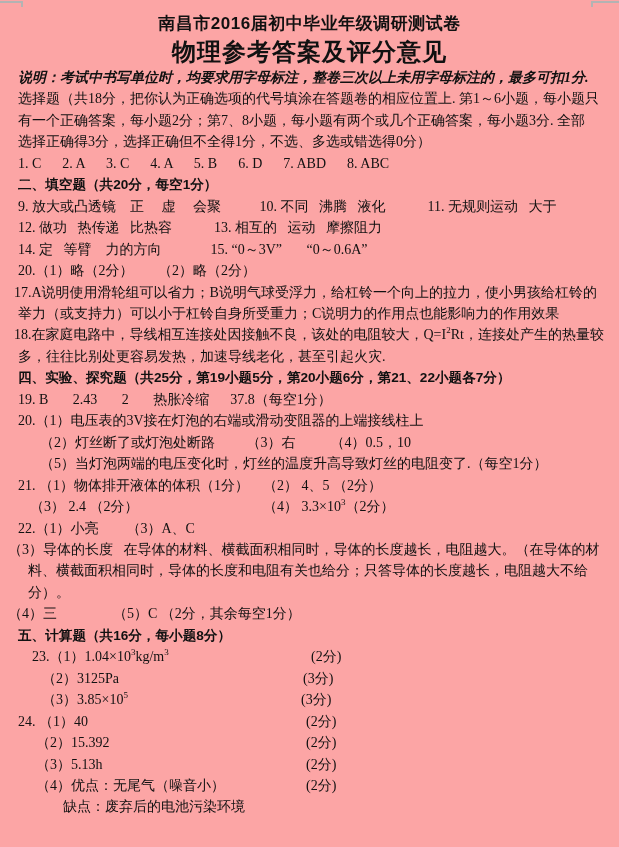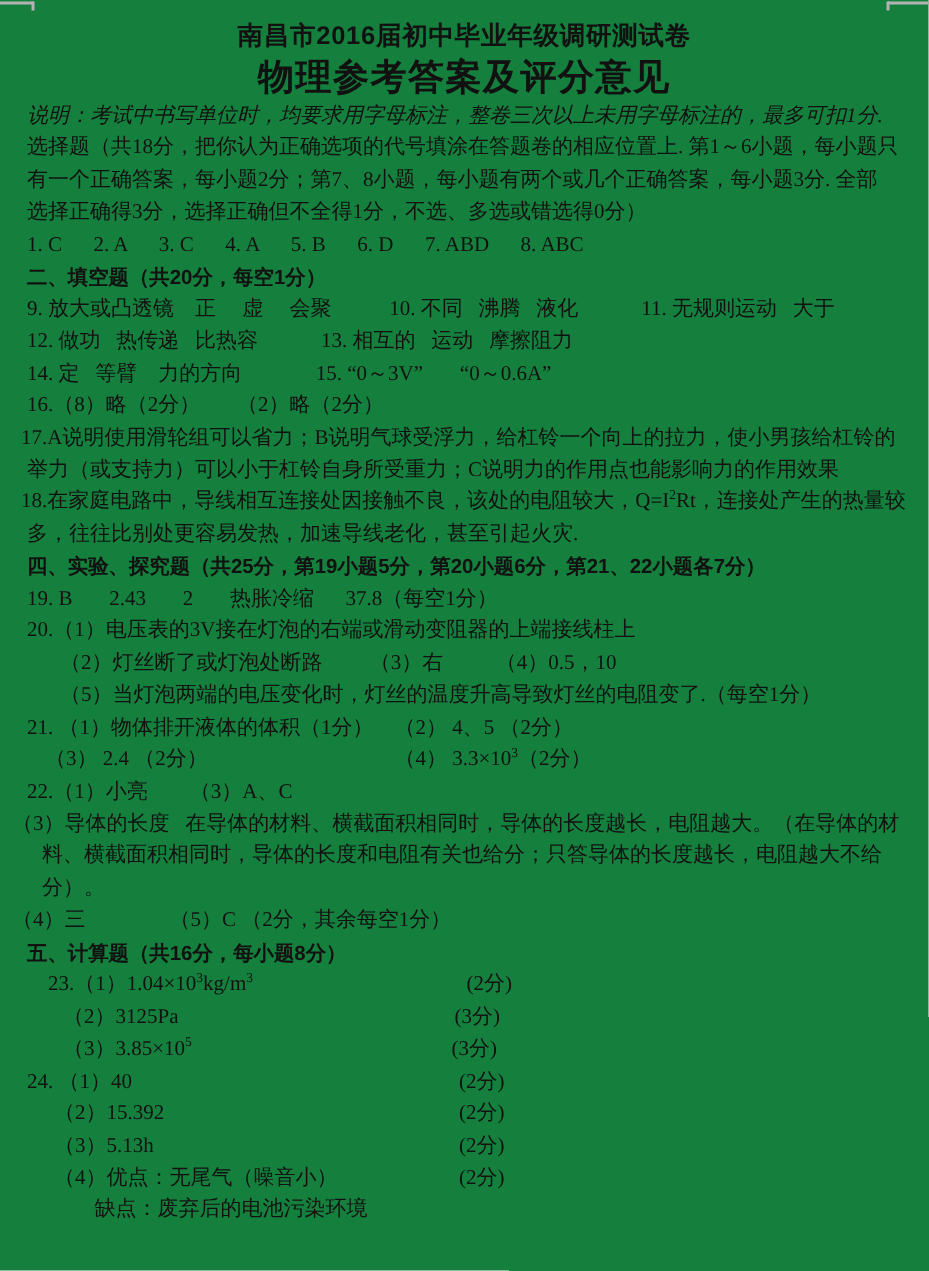--- a/index.html
+++ b/index.html
@@ -1,21 +1,21 @@
 <!DOCTYPE html>
 <html><head>
 <meta charset="utf-8">
 <style>
   html, body { margin: 0; padding: 0; background: #e8e8e8; }
   .page {
     position: relative;
     width: 619px;
     height: 847px;
     margin: 0 auto;
-    background: #15803d;
+    background: #fca5a5;
     overflow: hidden;
     color: #111;
     font-family: "Liberation Serif", "DejaVu Serif", serif;
   }
   
   .mark { position: absolute; background: #b3b3b3; }
   .mark.tl-h { top: 1px; left: 0; width: 22px; height: 2px; }
   .mark.tl-v { top: 1px; left: 21px; width: 2px; height: 6px; }
   .mark.tr-h { top: 1px; right: 0; width: 27px; height: 2px; }
   .mark.tr-v { top: 1px; right: 26px; width: 2px; height: 6px; }
@@ -40,21 +40,21 @@
   }
   #doc-body { margin-top: 1px; }
   .line {
     font-size: 14px;
     line-height: 21.45px;
     white-space: pre-wrap;
     padding-left: 18px;
     padding-right: 12px;
   }
   .line.note {
-    font-weight: normal;
+    font-weight: bold;
     font-style: italic;
   }
   .line.sec {
     font-family: "Liberation Sans", "DejaVu Sans", sans-serif;
     font-weight: bold;
     font-size: 13.6px;
   }
   .line .col1 { display: inline-block; vertical-align: top; white-space: pre-wrap; }
   .line .col2 { white-space: pre-wrap; }
   sup { font-size: 9px; line-height: 0; }
@@ -74,21 +74,21 @@
   <div id="doc-body">
       <div class="line note" style="padding-left: 18px;">说明：考试中书写单位时，均要求用字母标注，整卷三次以上未用字母标注的，最多可扣1分.</div>
       <div class="line" style="padding-left: 18px;">选择题（共18分，把你认为正确选项的代号填涂在答题卷的相应位置上. 第1～6小题，每小题只</div>
       <div class="line" style="padding-left: 18px;">有一个正确答案，每小题2分；第7、8小题，每小题有两个或几个正确答案，每小题3分. 全部</div>
       <div class="line" style="padding-left: 18px;">选择正确得3分，选择正确但不全得1分，不选、多选或错选得0分）</div>
       <div class="line" style="padding-left: 18px;">1. C      2. A      3. C      4. A      5. B      6. D      7. ABD      8. ABC</div>
       <div class="line sec" style="padding-left: 18px;">二、填空题（共20分，每空1分）</div>
       <div class="line" style="padding-left: 18px;">9. 放大或凸透镜    正     虚     会聚           10. 不同   沸腾   液化            11. 无规则运动   大于</div>
       <div class="line" style="padding-left: 18px;">12. 做功   热传递   比热容            13. 相互的   运动   摩擦阻力</div>
       <div class="line" style="padding-left: 18px;">14. 定   等臂    力的方向              15. “0～3V”       “0～0.6A”</div>
-      <div class="line" style="padding-left: 18px;">16.（8）略（2分）       （2）略（2分）</div>
+      <div class="line" style="padding-left: 18px;">20.（1）略（2分）       （2）略（2分）</div>
       <div class="line" style="padding-left: 14px;">17.A说明使用滑轮组可以省力；B说明气球受浮力，给杠铃一个向上的拉力，使小男孩给杠铃的</div>
       <div class="line" style="padding-left: 18px;">举力（或支持力）可以小于杠铃自身所受重力；C说明力的作用点也能影响力的作用效果</div>
       <div class="line" style="padding-left: 14px;">18.在家庭电路中，导线相互连接处因接触不良，该处的电阻较大，Q=I<sup>2</sup>Rt，连接处产生的热量较</div>
       <div class="line" style="padding-left: 18px;">多，往往比别处更容易发热，加速导线老化，甚至引起火灾.</div>
       <div class="line sec" style="padding-left: 18px;">四、实验、探究题（共25分，第19小题5分，第20小题6分，第21、22小题各7分）</div>
       <div class="line" style="padding-left: 18px;">19. B       2.43       2       热胀冷缩      37.8（每空1分）</div>
       <div class="line" style="padding-left: 18px;">20.（1）电压表的3V接在灯泡的右端或滑动变阻器的上端接线柱上</div>
       <div class="line" style="padding-left: 40px;">（2）灯丝断了或灯泡处断路         （3）右          （4）0.5，10</div>
       <div class="line" style="padding-left: 40px;">（5）当灯泡两端的电压变化时，灯丝的温度升高导致灯丝的电阻变了.（每空1分）</div>
       <div class="line" style="padding-left: 18px;"><span class="col1" style="width: 245px;">21. （1）物体排开液体的体积（1分）</span><span class="col2">（2） 4、5 （2分）</span></div>

